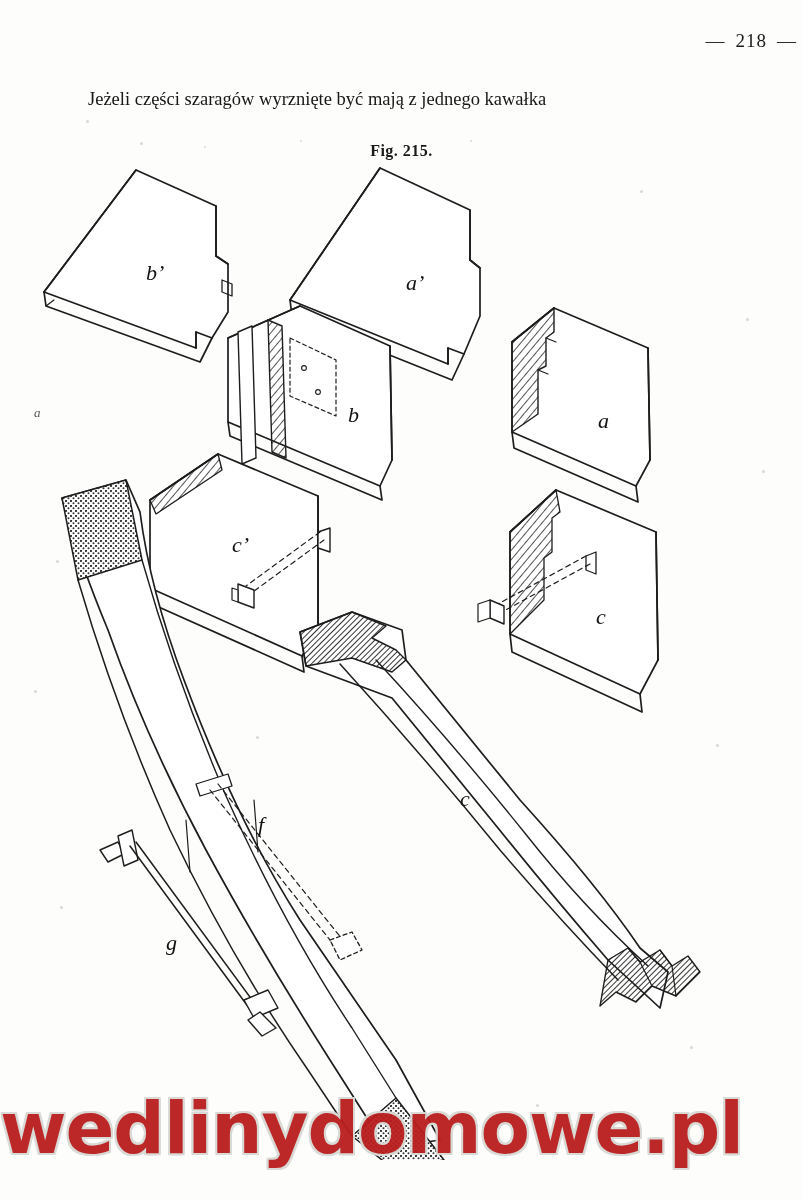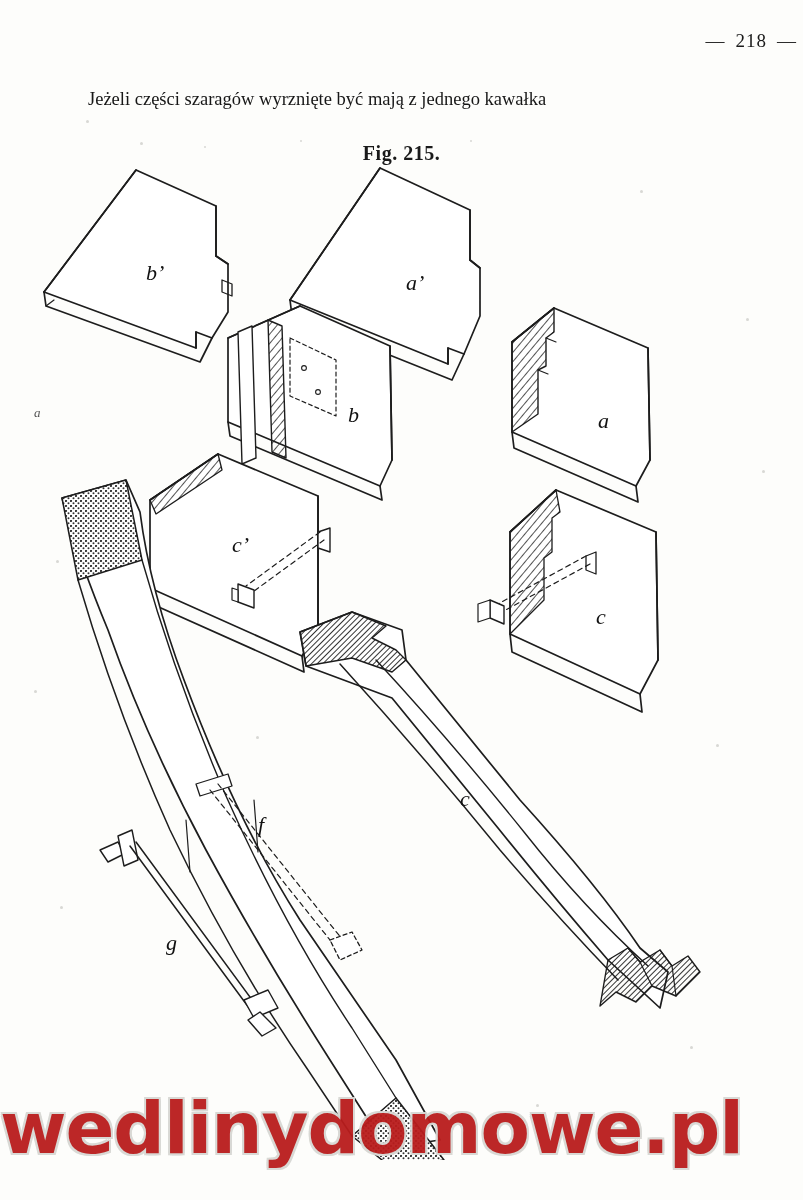--- a/index.html
+++ b/index.html
@@ -49,21 +49,21 @@
     margin-top: 21px;
   }
   .body-text .indent { display: inline-block; width: 42px; }
   
   .fig-caption {
     position: absolute;
     top: 142px;
     left: 0;
     width: 100%;
     text-align: center;
-    font-size: 20px;
+    font-size: 16px;
     font-weight: bold;
     letter-spacing: 0.5px;
   }
   
   .figure {
     position: absolute;
     top: 160px;
     left: 0;
     width: 803px;
     height: 1000px;

